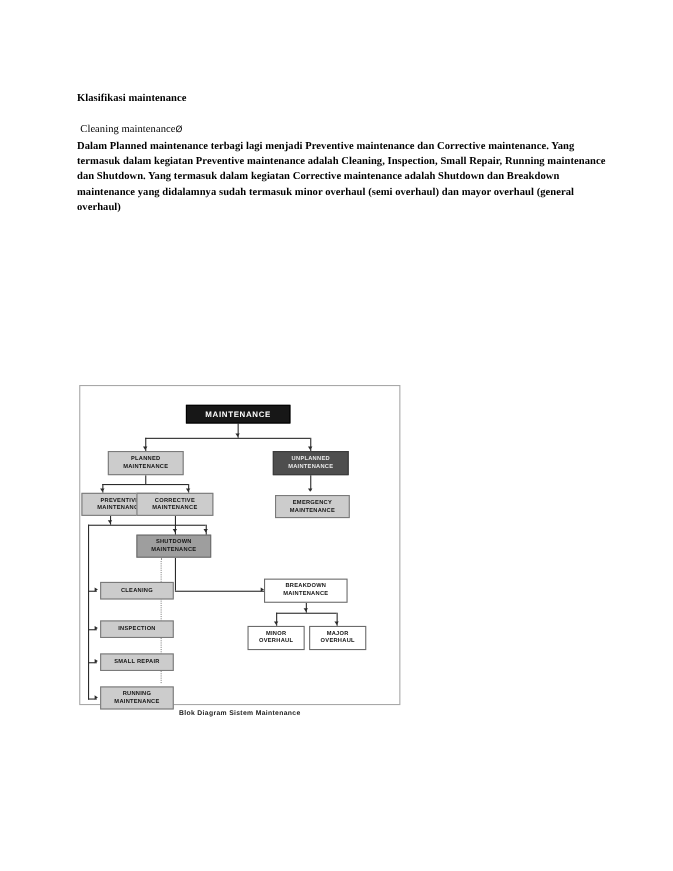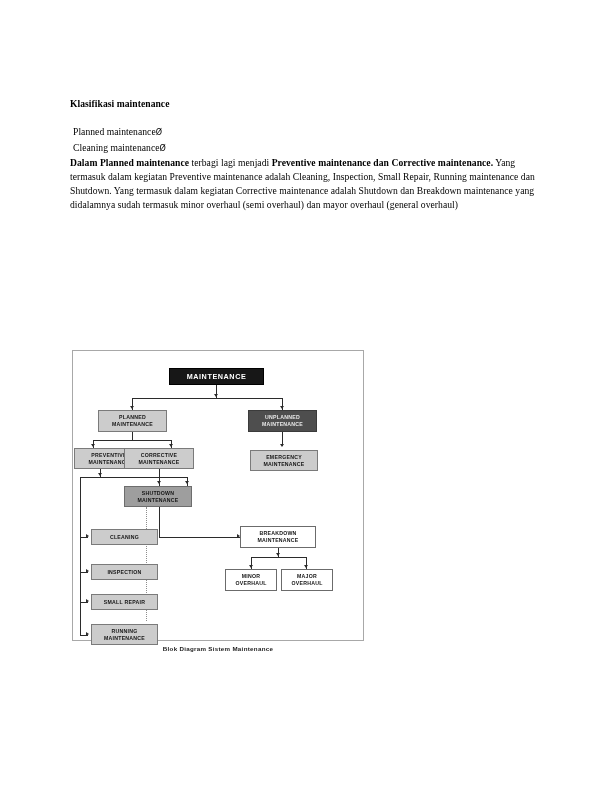--- a/index.html
+++ b/index.html
@@ -13,36 +13,36 @@
     position: relative;
     font-family: "Liberation Serif", serif;
     color: #000000;
     overflow: hidden;
   }
 
   
   .doc-text {
     position: absolute;
     left: 70px;
-    top: 97px;
+    top: 83px;
     width: 482px;
     font-size: 9.6px;
     line-height: 14.2px;
     font-weight: bold;
     letter-spacing: 0.05px;
   }
   .para { margin: 0; }
   .spacer-line { height: 14.2px; }
   .bullet-line { padding-left: 3px; font-weight: normal; }
   .bullet-line .mojibake {
     font-family: "DejaVu Sans", sans-serif;
     font-size: 8px;
   }
   .b { font-weight: bold; }
-  .n { font-weight: normal; }
+  .n { font-weight: bold; }
 
   
   .figure-wrap {
     position: absolute;
     left: 72px;
     top: 350px;
     width: 292px;
     height: 291px;
   }
   .figure-frame {
@@ -143,23 +143,20 @@
 </head>
 <body>
 
 <div class="doc-text">
 
   <p class="para">Klasifikasi maintenance</p>
 
   <div class="spacer-line"></div>
 
 
-  <p class="para bullet-line">
-    <span>Planned maintenance</span><span class="mojibake">Ø</span>
-  </p>
 
   <p class="para bullet-line">
     <span>Cleaning maintenance</span><span class="mojibake">Ø</span>
   </p>
 
   <p class="para"><span class="b">Dalam Planned maintenance</span><span class="n"> terbagi lagi menjadi </span><span class="b">Preventive maintenance dan Corrective maintenance.</span><span class="n"> Yang termasuk dalam kegiatan Preventive maintenance adalah Cleaning, Inspection, Small Repair, Running maintenance dan Shutdown. Yang termasuk dalam kegiatan Corrective maintenance adalah Shutdown dan Breakdown maintenance yang didalamnya sudah termasuk minor overhaul (semi overhaul) dan mayor overhaul (general overhaul)</span></p>
 
   <div class="spacer-line"></div>
 
 

